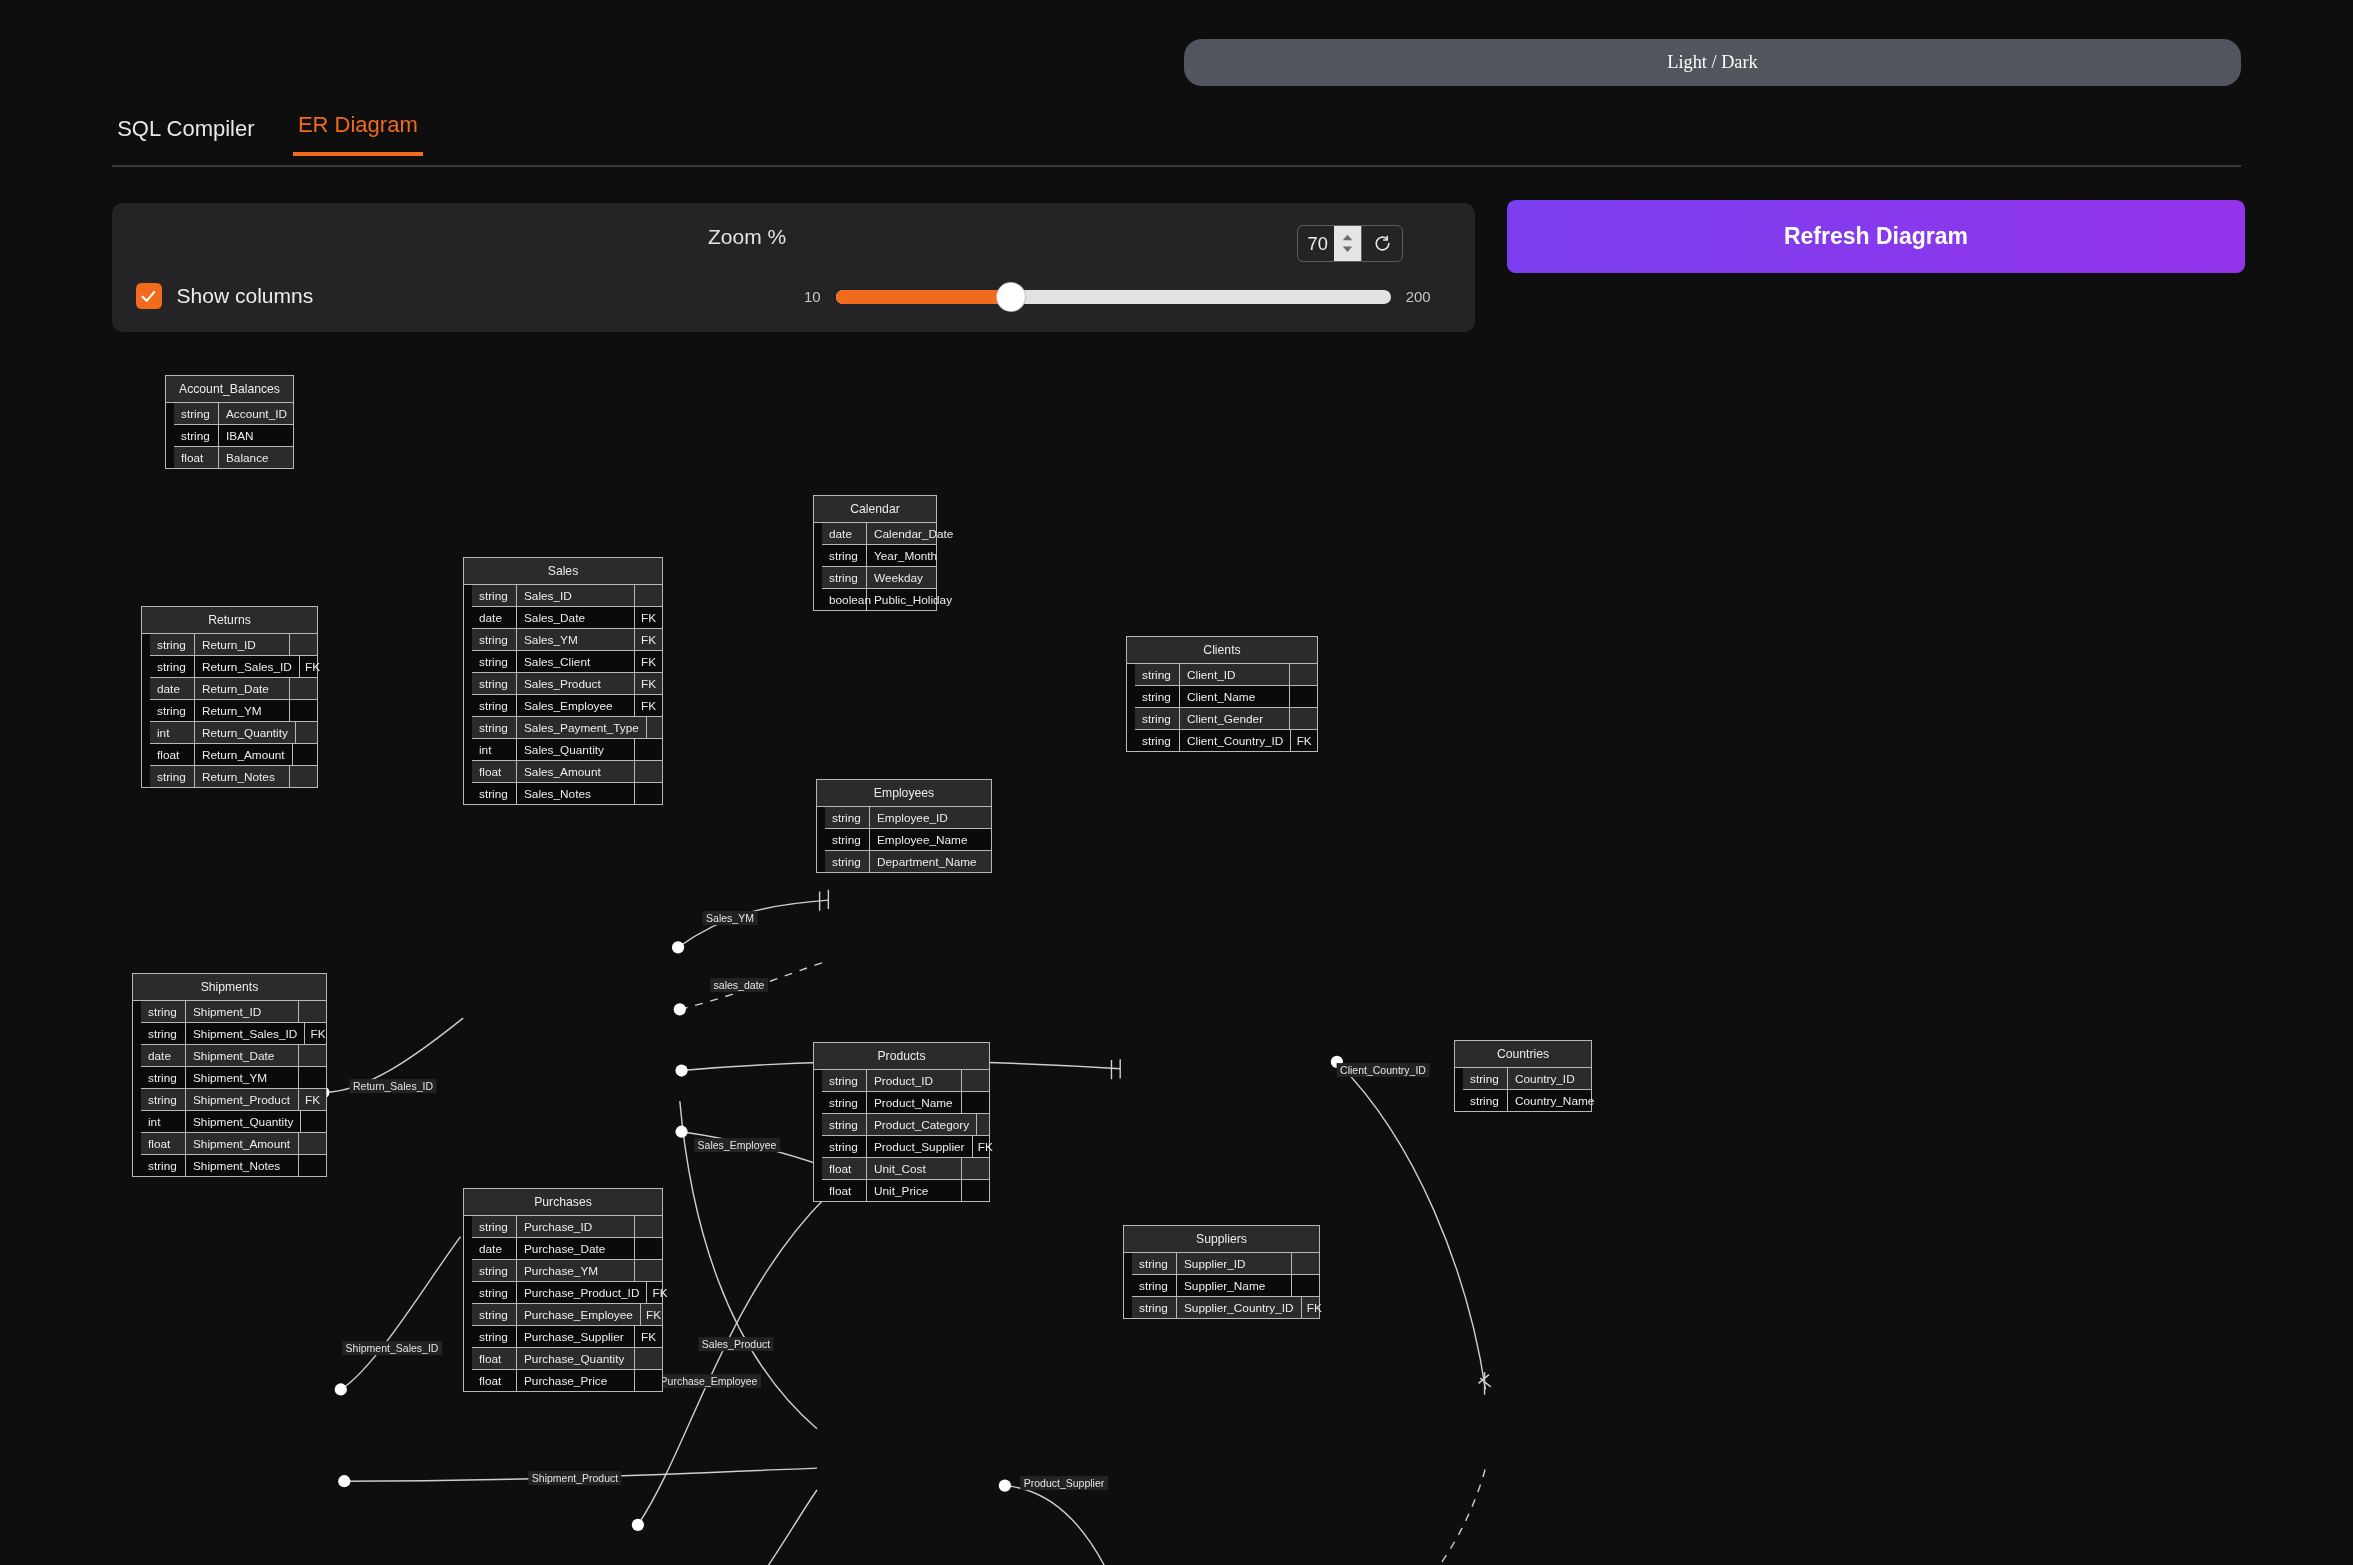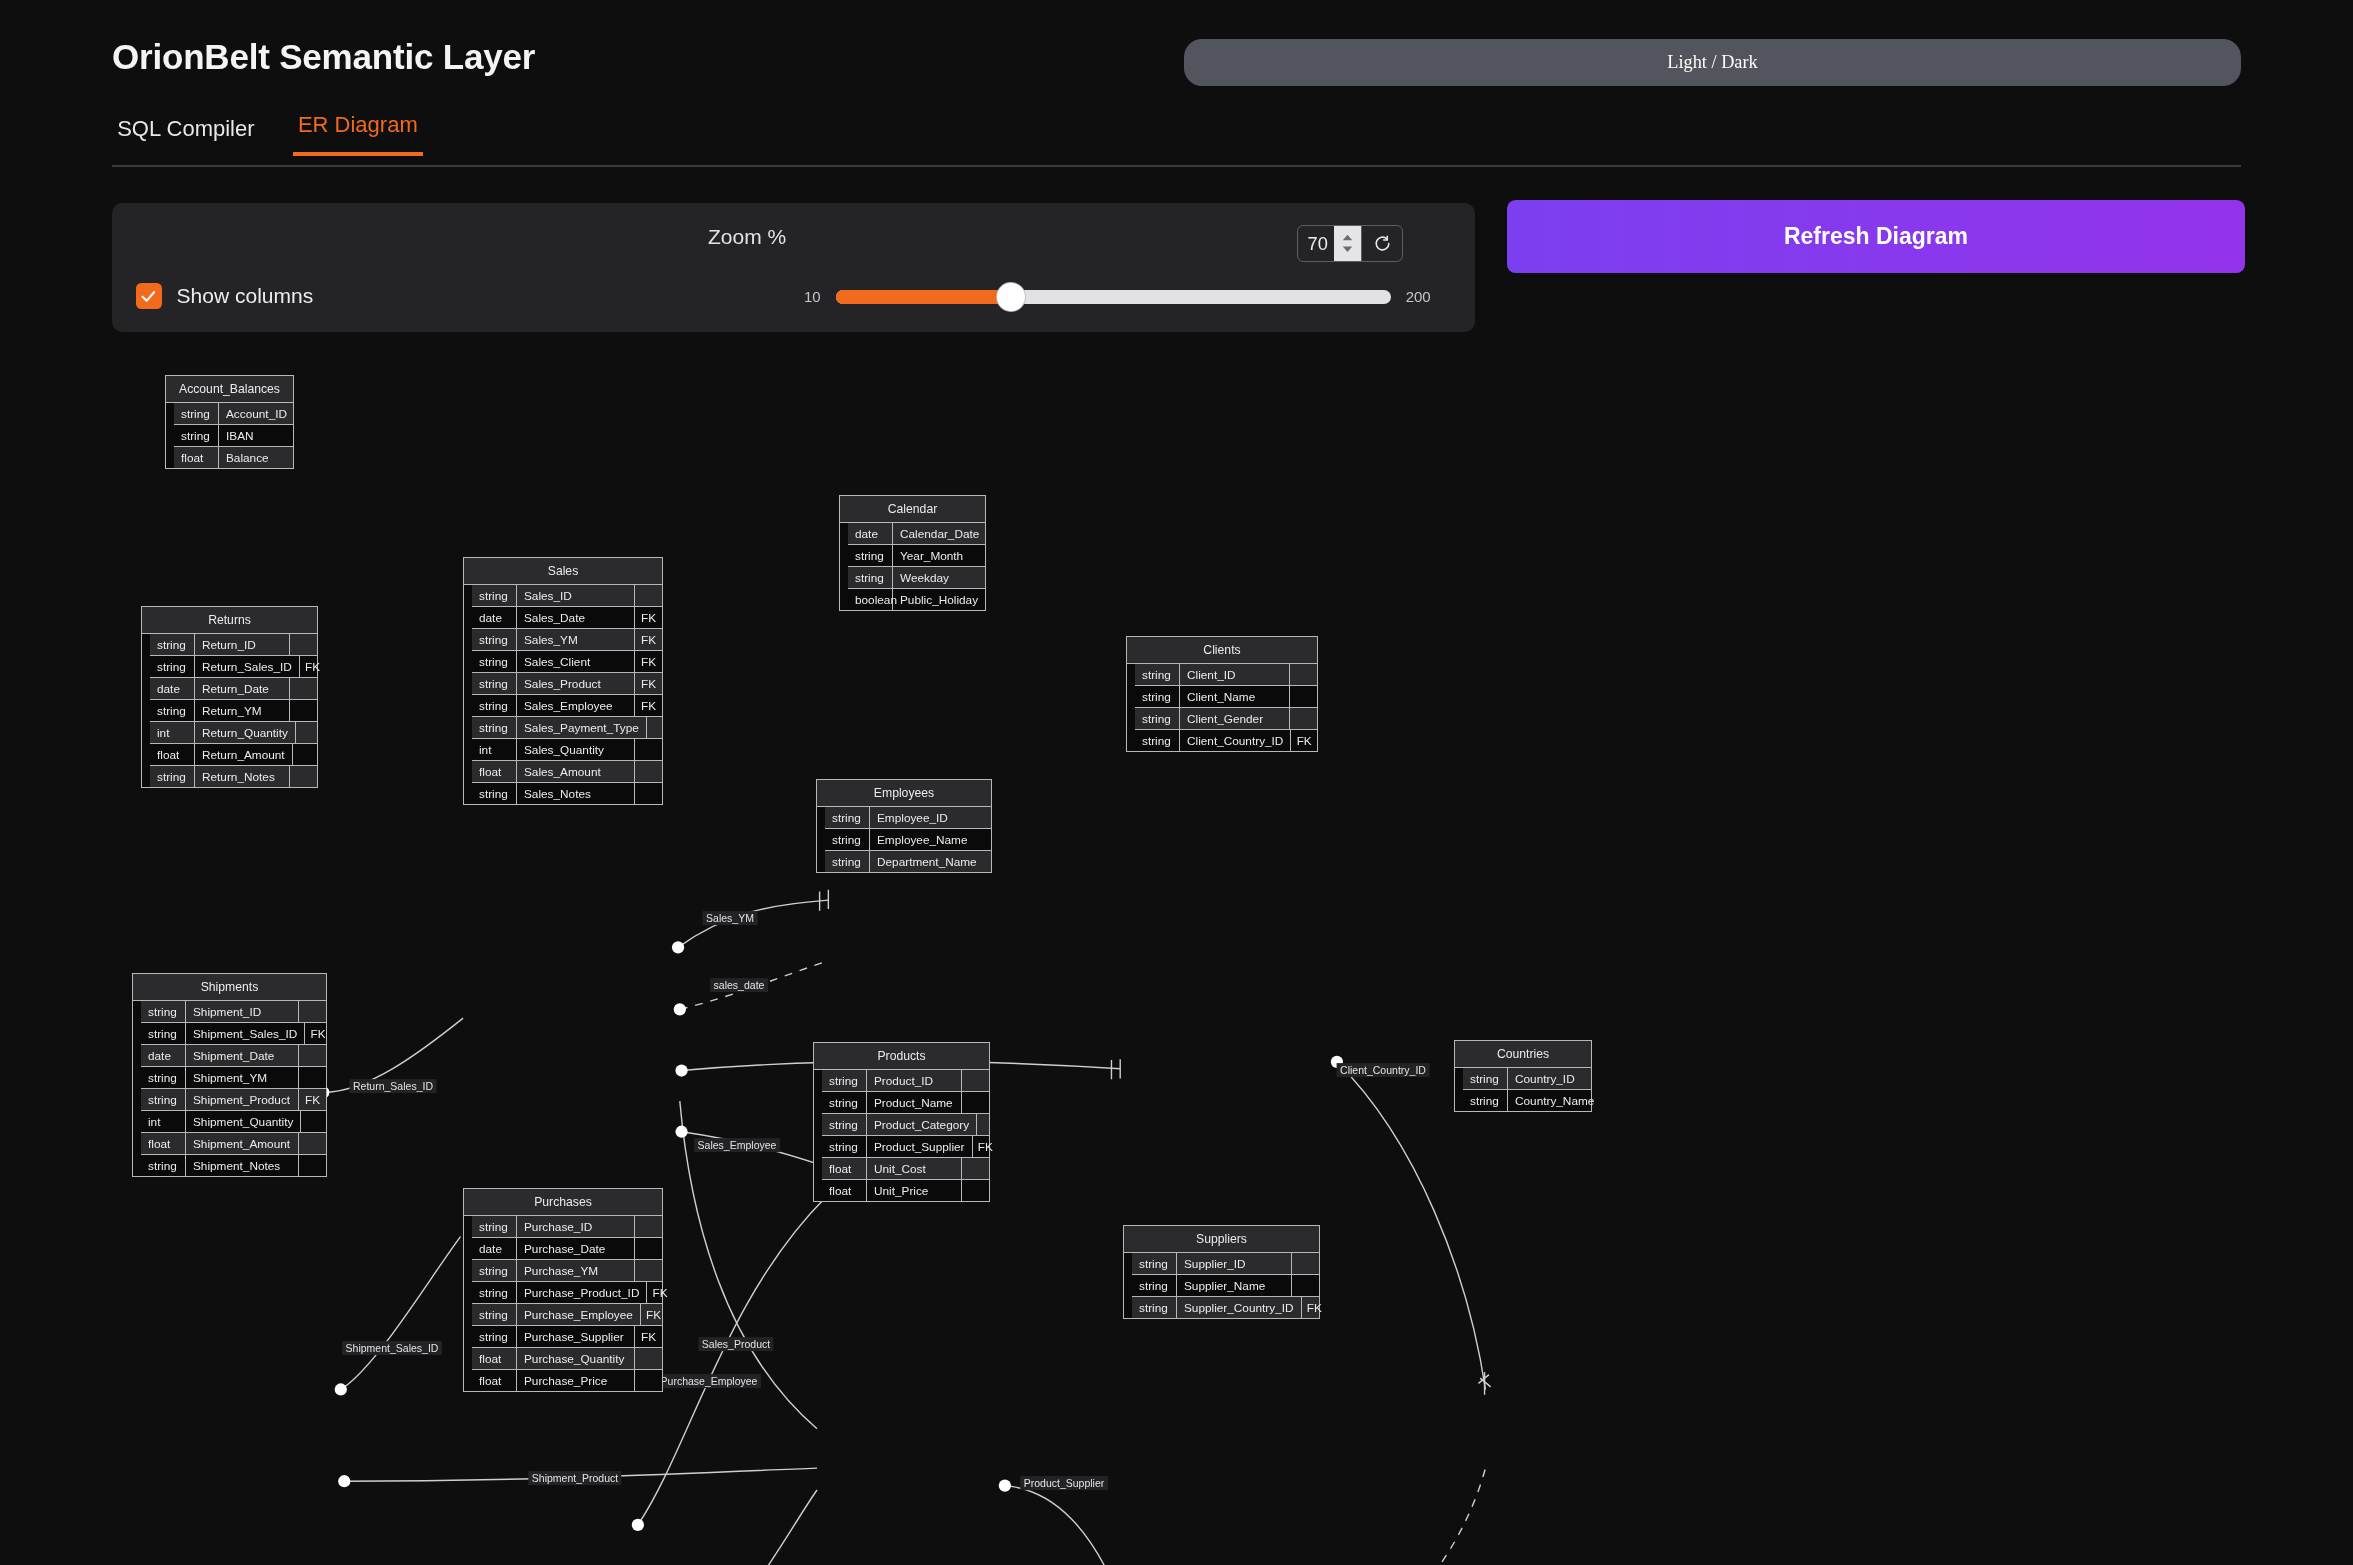--- a/index.html
+++ b/index.html
@@ -167,21 +167,20 @@
     padding: 0.9px 3.5px;
     white-space: nowrap;
     transform: translate(-50%, -50%);
   }
 </style>
 </head>
 <body>
 
 <div class="app">
 
-  <div class="page-title">OrionBelt Semantic Layer</div>
 
   <button class="theme-toggle">Light / Dark</button>
 
   <div class="tabs">
     <button class="tab">SQL Compiler</button>
     <button class="tab active">ER Diagram</button>
   </div>
   <div class="tabs-rule"></div>
 
   <div class="toolbar">
@@ -480,21 +479,21 @@
             <span class="cell-type">float</span>
             <span class="cell-name">Purchase_Quantity</span>
             <span class="cell-key"></span>
           </div>
           <div class="entity-row even">
             <span class="cell-type">float</span>
             <span class="cell-name">Purchase_Price</span>
             <span class="cell-key"></span>
           </div>
         </div>
-        <div class="entity" style="left: 839px; top: 141px; width: 147px;">
+        <div class="entity" style="left: 813px; top: 141px; width: 124px;">
           <div class="entity-title">Calendar</div>
           <div class="entity-row odd">
             <span class="cell-type">date</span>
             <span class="cell-name">Calendar_Date</span>
           </div>
           <div class="entity-row even">
             <span class="cell-type">string</span>
             <span class="cell-name">Year_Month</span>
           </div>
           <div class="entity-row odd">

